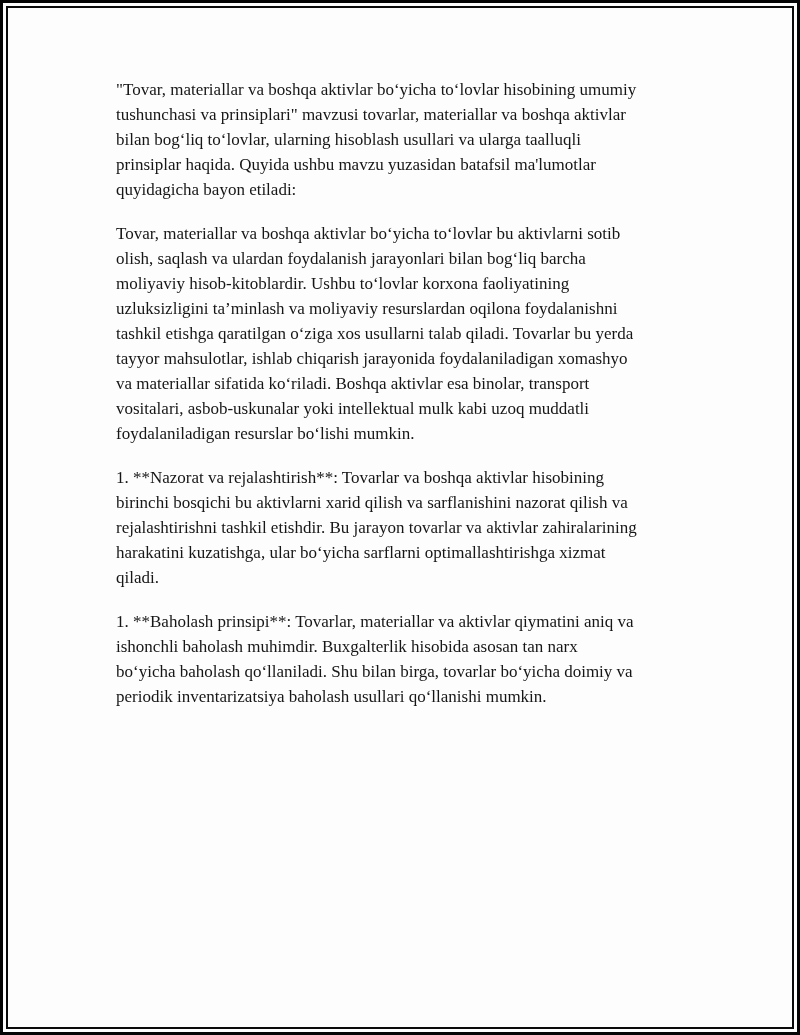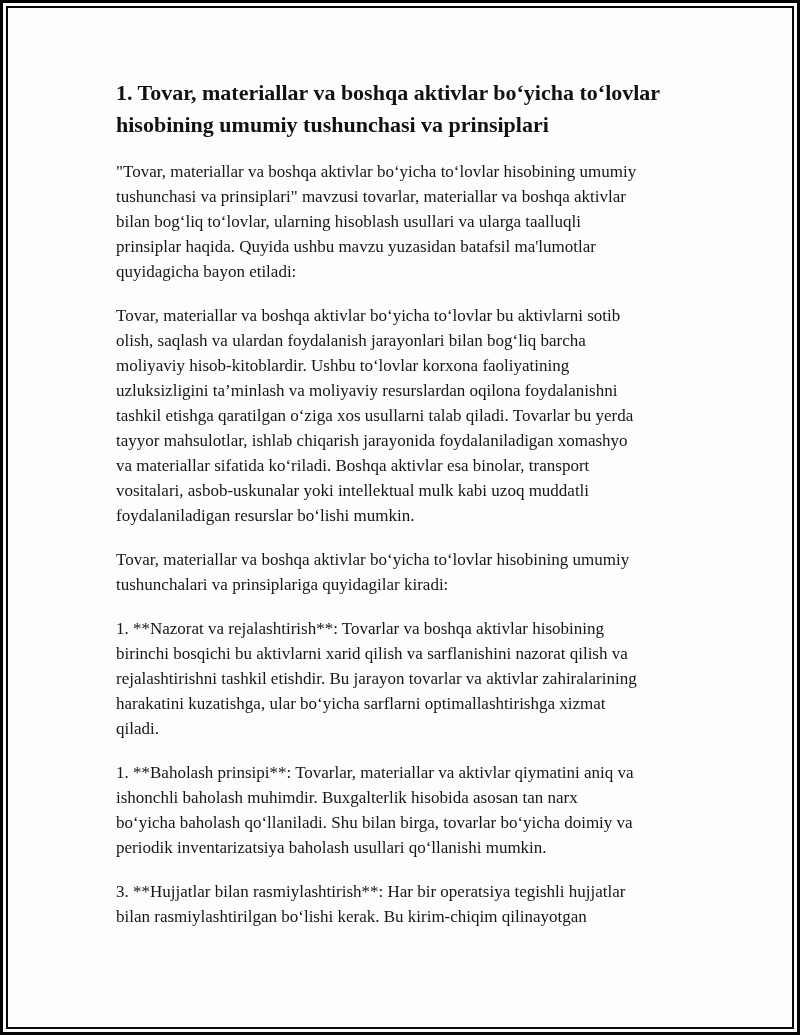--- a/index.html
+++ b/index.html
@@ -56,43 +56,37 @@
     color: #161616;
   }
 </style>
 </head>
 <body>
 
 <div class="page">
   <div class="frame-outer"></div>
   <div class="frame-inner"></div>
   <div class="content">
-    <h1 class="doc-heading">1. Tovar, materiallar va boshqa aktivlar boʻyicha toʻlovlar
-hisobining umumiy tushunchasi va prinsiplari</h1>
     <p class="doc-paragraph">"Tovar, materiallar va boshqa aktivlar boʻyicha toʻlovlar hisobining umumiy
 tushunchasi va prinsiplari" mavzusi tovarlar, materiallar va boshqa aktivlar
 bilan bogʻliq toʻlovlar, ularning hisoblash usullari va ularga taalluqli
 prinsiplar haqida. Quyida ushbu mavzu yuzasidan batafsil ma'lumotlar
 quyidagicha bayon etiladi:</p>
     <p class="doc-paragraph">Tovar, materiallar va boshqa aktivlar boʻyicha toʻlovlar bu aktivlarni sotib
 olish, saqlash va ulardan foydalanish jarayonlari bilan bogʻliq barcha
 moliyaviy hisob-kitoblardir. Ushbu toʻlovlar korxona faoliyatining
 uzluksizligini ta’minlash va moliyaviy resurslardan oqilona foydalanishni
 tashkil etishga qaratilgan oʻziga xos usullarni talab qiladi. Tovarlar bu yerda
 tayyor mahsulotlar, ishlab chiqarish jarayonida foydalaniladigan xomashyo
 va materiallar sifatida koʻriladi. Boshqa aktivlar esa binolar, transport
 vositalari, asbob-uskunalar yoki intellektual mulk kabi uzoq muddatli
 foydalaniladigan resurslar boʻlishi mumkin.</p>
-    <p class="doc-paragraph">Tovar, materiallar va boshqa aktivlar boʻyicha toʻlovlar hisobining umumiy
-tushunchalari va prinsiplariga quyidagilar kiradi:</p>
     <p class="doc-paragraph">1. **Nazorat va rejalashtirish**: Tovarlar va boshqa aktivlar hisobining
 birinchi bosqichi bu aktivlarni xarid qilish va sarflanishini nazorat qilish va
 rejalashtirishni tashkil etishdir. Bu jarayon tovarlar va aktivlar zahiralarining
 harakatini kuzatishga, ular boʻyicha sarflarni optimallashtirishga xizmat
 qiladi.</p>
     <p class="doc-paragraph">1. **Baholash prinsipi**: Tovarlar, materiallar va aktivlar qiymatini aniq va
 ishonchli baholash muhimdir. Buxgalterlik hisobida asosan tan narx
 boʻyicha baholash qoʻllaniladi. Shu bilan birga, tovarlar boʻyicha doimiy va
 periodik inventarizatsiya baholash usullari qoʻllanishi mumkin.</p>
-    <p class="doc-paragraph">3. **Hujjatlar bilan rasmiylashtirish**: Har bir operatsiya tegishli hujjatlar
-bilan rasmiylashtirilgan boʻlishi kerak. Bu kirim-chiqim qilinayotgan</p>
   </div>
 </div>
 
 </body></html>

